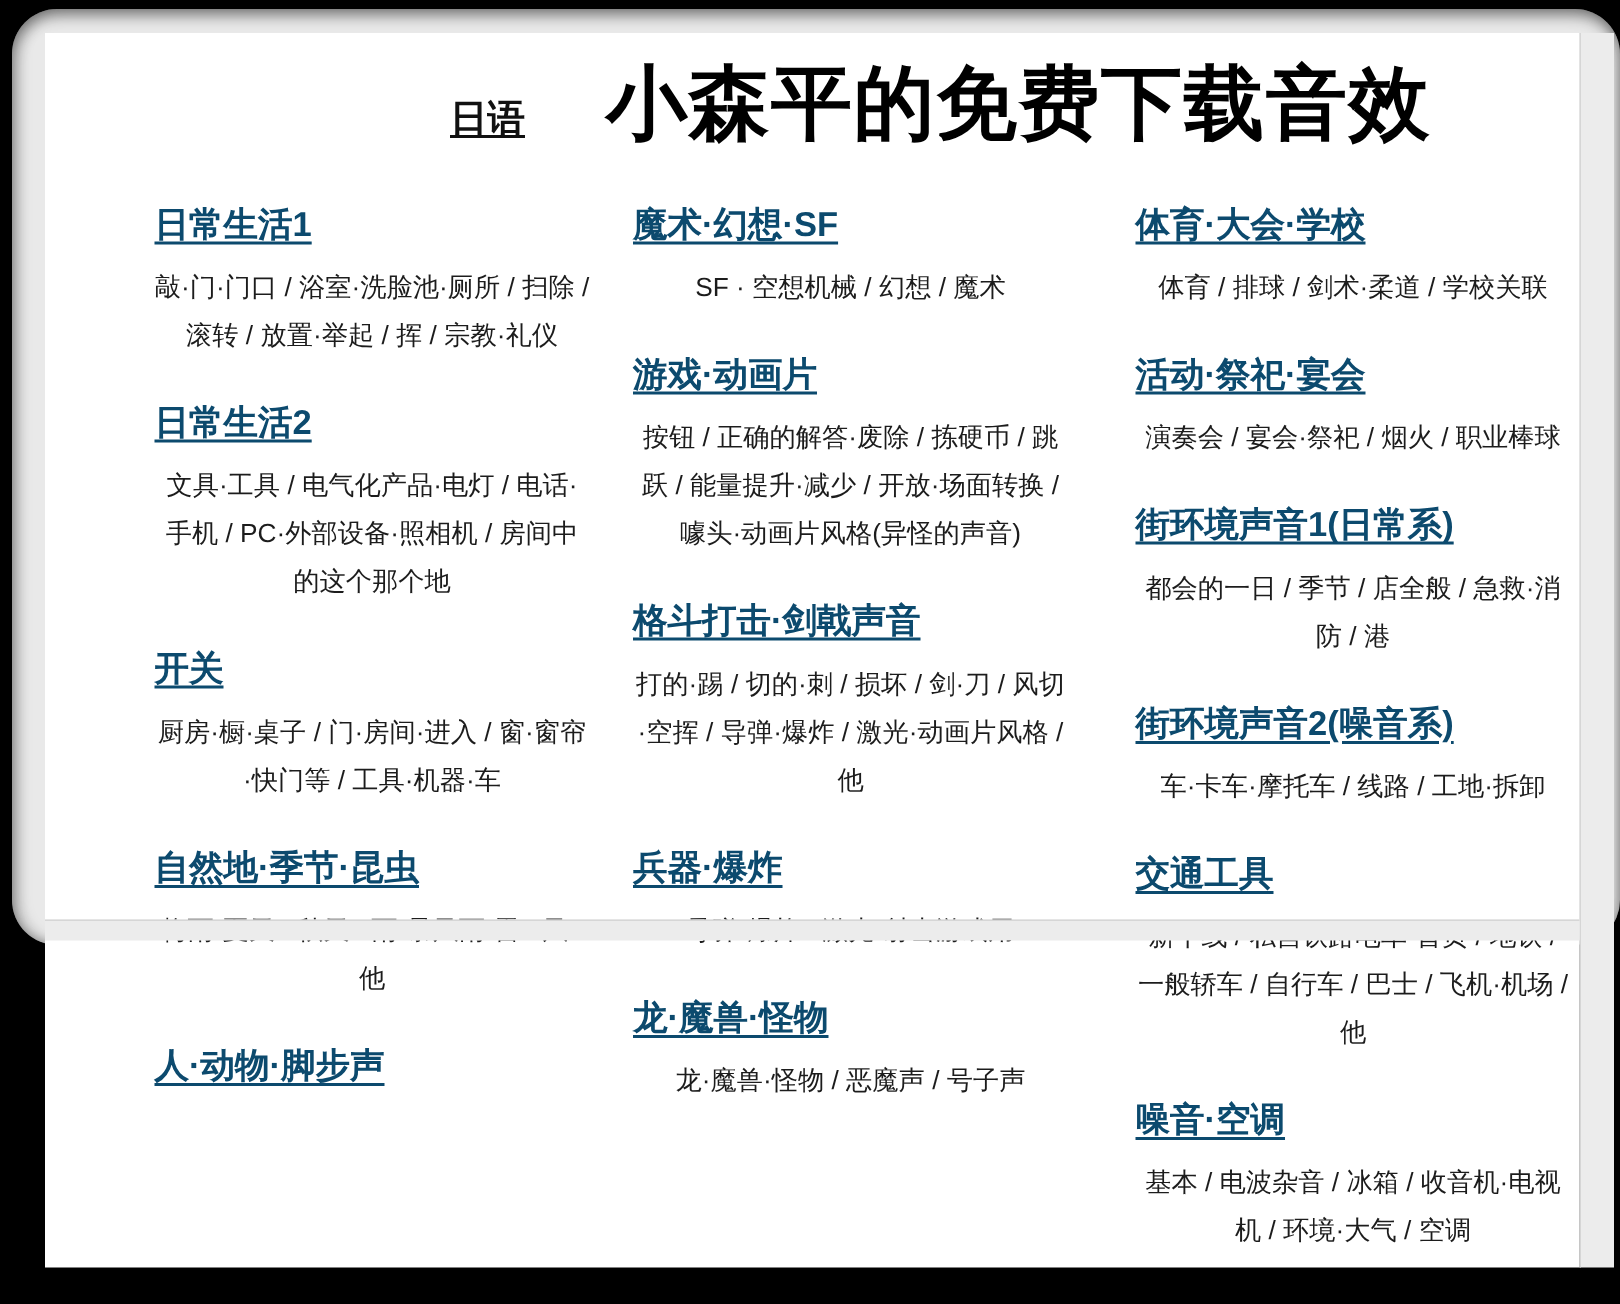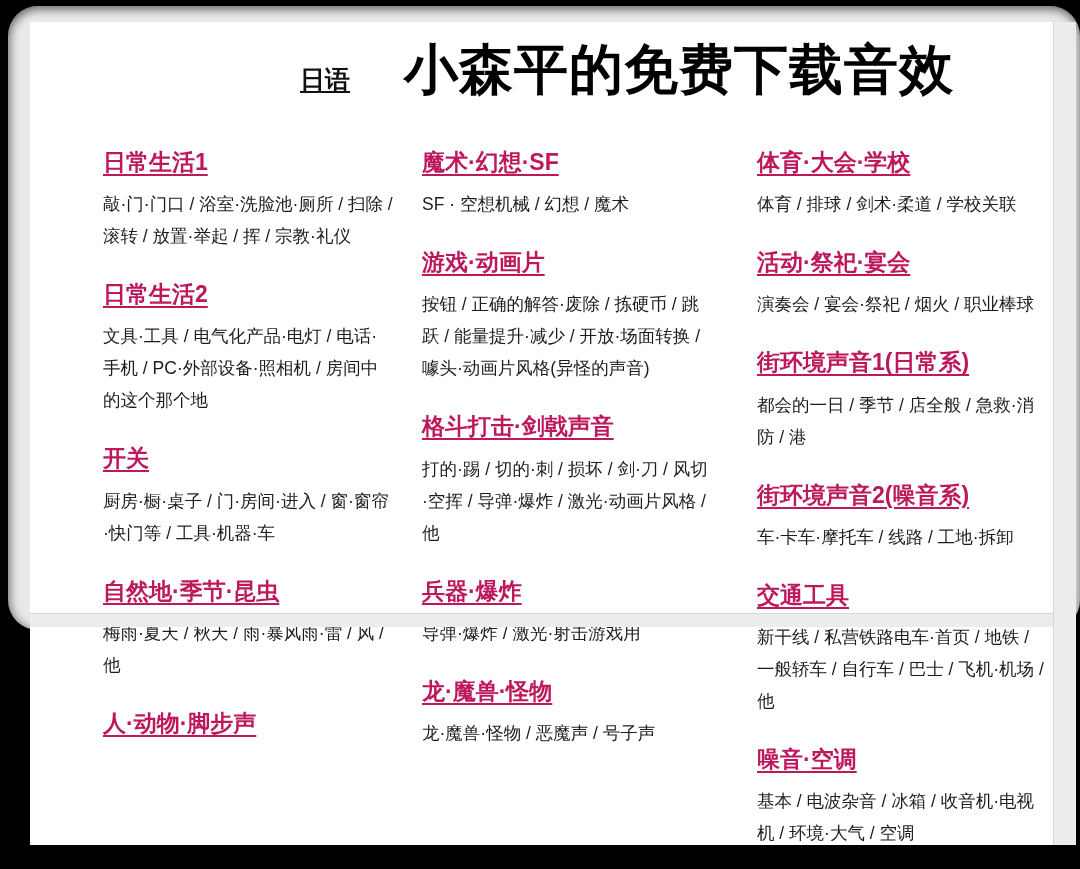--- a/index.html
+++ b/index.html
@@ -60,21 +60,21 @@
   .lang-link {
     font-size: 25px;
     font-weight: 700;
     text-decoration: underline;
     text-decoration-thickness: 2px;
     text-underline-offset: 3px;
     color: #111111;
     cursor: pointer;
   }
   .page-title {
-    margin: 0 0 16px 54px;
+    margin: 0 0 3px 54px;
     font-size: 54px;
     font-weight: 700;
     line-height: 1.15;
     letter-spacing: 1px;
     color: #000000;
   }
   .cols {
     display: flex;
     padding: 30px 0 0 73px;
   }
@@ -83,30 +83,31 @@
   .col-2 { margin-right: 45px; }
   section.cat { margin-bottom: 26px; }
   .cat-title {
     margin: 0 0 10px 0;
     font-size: 23px;
     font-weight: 700;
     line-height: 1.4;
     text-decoration: underline;
     text-decoration-thickness: 2px;
     text-underline-offset: 4px;
-    color: #be185d;
+    color: #0c4a6e;
     cursor: pointer;
     display: inline-block;
   }
   .cat-title-row { line-height: 1; }
   .cat-desc {
     margin: 0;
     font-size: 17.5px;
     line-height: 32px;
     color: #1c1c1c;
+    text-align: center;
   }
 </style>
 </head>
 <body>
 
 <div class="window">
   <div class="content">
 
     <header class="site-header">
       <a class="lang-link">日语</a>

